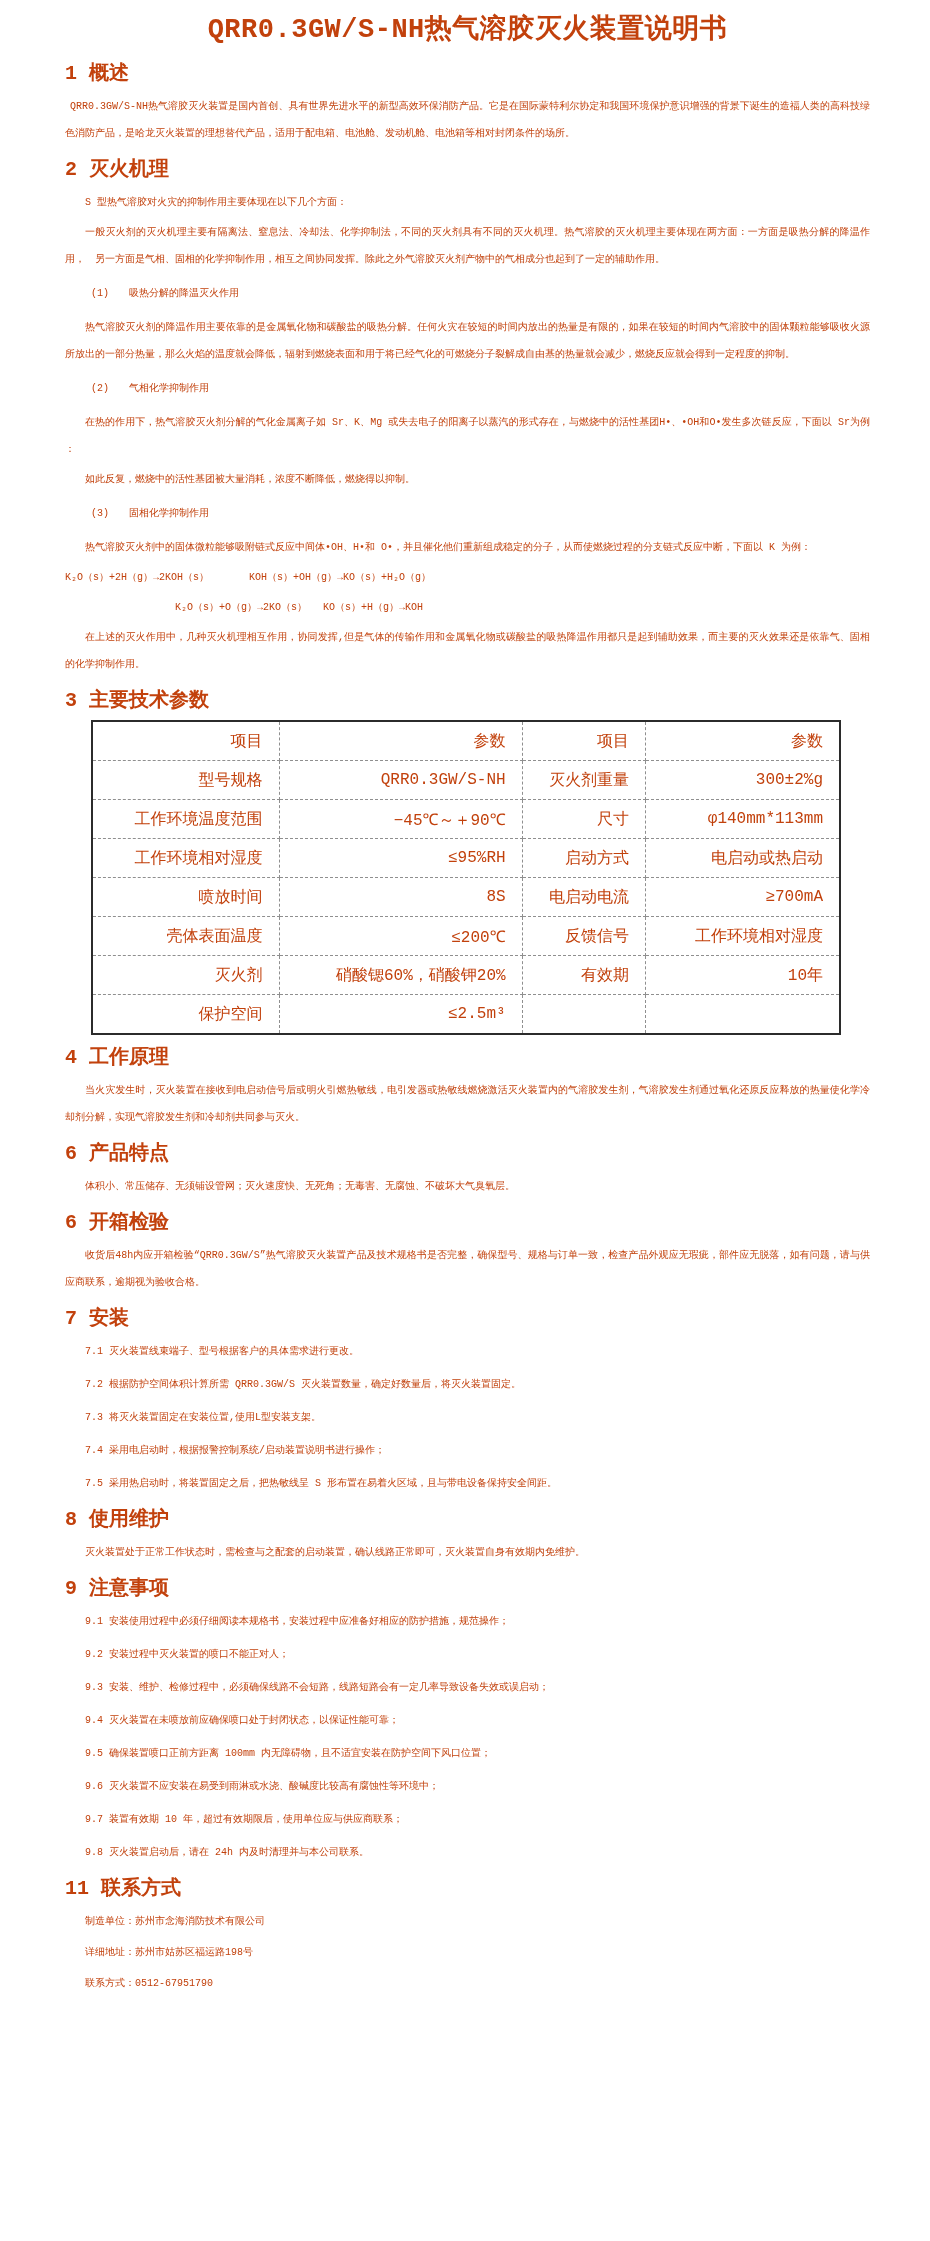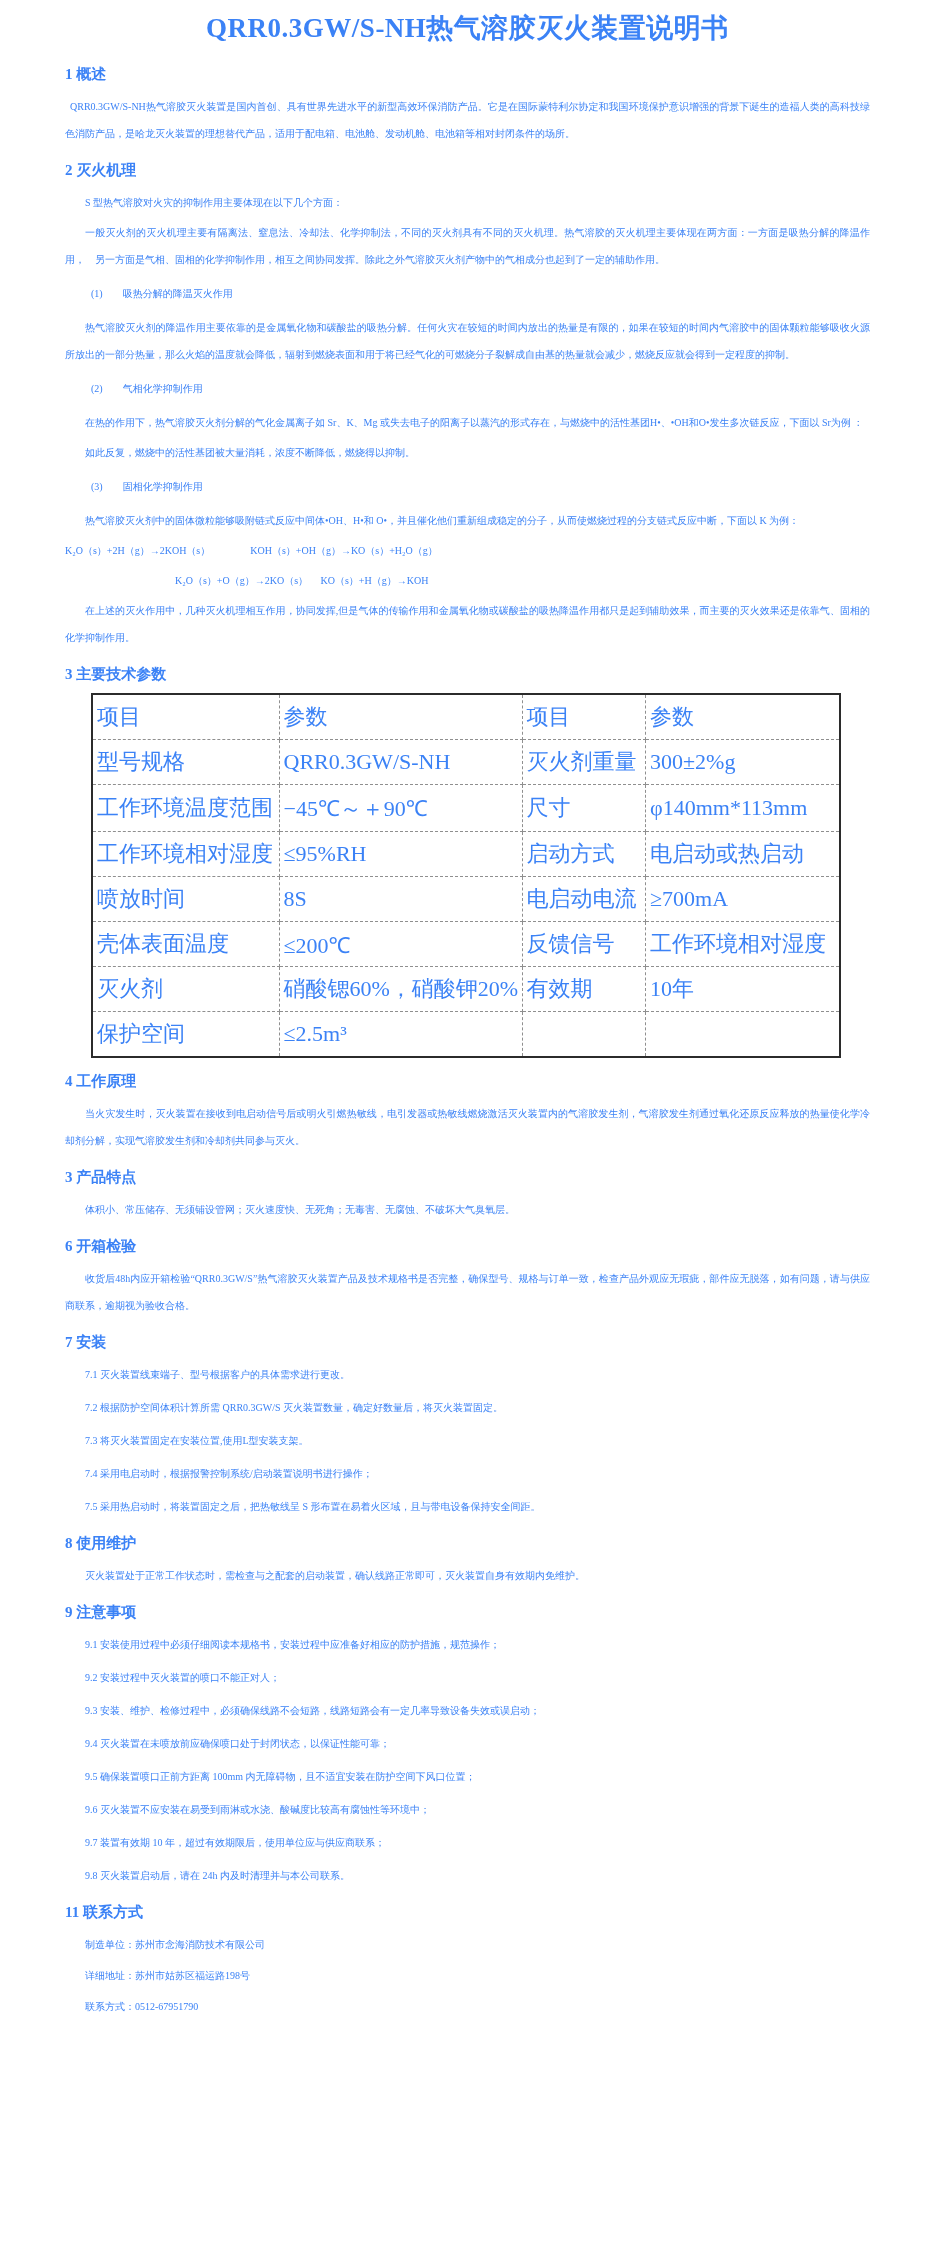--- a/index.html
+++ b/index.html
@@ -2,34 +2,34 @@
 <html lang="zh"><head>
 <meta charset="utf-8">
 <style>
   html,body{margin:0;padding:0;background:#ffffff;}
   .page{
     width:930px;
     height:2241px;
     box-sizing:border-box;
     margin:0 auto;
     background:#ffffff;
-    color:#3b82f6;
-    font-family:Liberation Serif, serif;
+    color:#c2410c;
+    font-family:Liberation Mono, monospace;
     padding:6px 60px 0 65px;
     overflow:hidden;
   }
   h1.doc-title{
     font-size:27px;
     font-weight:600;
     text-align:center;
     margin:4px 0 16px 0;
     letter-spacing:0.5px;
   }
   h2.sec{
-    font-size:15px;
+    font-size:20px;
     font-weight:600;
     line-height:24px;
     margin:11px 0 7px 0;
   }
   p{
     font-size:10px;
     line-height:27px;
     margin:0 0 3px 0;
     text-align:justify;
   }
@@ -47,24 +47,24 @@
     width:750px;
     margin:6px 0 8px 26px;
     table-layout:fixed;
   }
   table.params,
   table.params tr:first-child th{border-top:2px solid #2b2b2b;}
   table.params{border:2px solid #2b2b2b;}
   table.params th, table.params td{
     border:1px dashed #8f8f8f;
     font-weight:400;
-    font-size:22px;
-    text-align:left;
+    font-size:16px;
+    text-align:right;
     vertical-align:middle;
-    padding:7px 4px;
+    padding:7px 16px;
     height:24px;
     overflow:hidden;
     white-space:nowrap;
   }
   td.small-val{font-size:13px;}
   .col1{width:25%;} .col2{width:32.5%;} .col3{width:16.5%;} .col4{width:26%;}
 </style>
 </head>
 <body>
 
@@ -156,21 +156,21 @@
       </tbody>
     </table>
   </section>
 
   <section>
     <h2 class="sec">4 工作原理</h2>
     <p class="ind2">当火灾发生时，灭火装置在接收到电启动信号后或明火引燃热敏线，电引发器或热敏线燃烧激活灭火装置内的气溶胶发生剂，气溶胶发生剂通过氧化还原反应释放的热量使化学冷却剂分解，实现气溶胶发生剂和冷却剂共同参与灭火。</p>
   </section>
 
   <section>
-    <h2 class="sec">3 产品特点</h2>
+    <h2 class="sec">6 产品特点</h2>
     <p class="ind2">体积小、常压储存、无须铺设管网；灭火速度快、无死角；无毒害、无腐蚀、不破坏大气臭氧层。</p>
   </section>
 
   <section>
     <h2 class="sec">6 开箱检验</h2>
     <p class="ind2">收货后48h内应开箱检验“QRR0.3GW/S”热气溶胶灭火装置产品及技术规格书是否完整，确保型号、规格与订单一致，检查产品外观应无瑕疵，部件应无脱落，如有问题，请与供应商联系，逾期视为验收合格。</p>
   </section>
 
   <section>
     <h2 class="sec">7 安装</h2>

